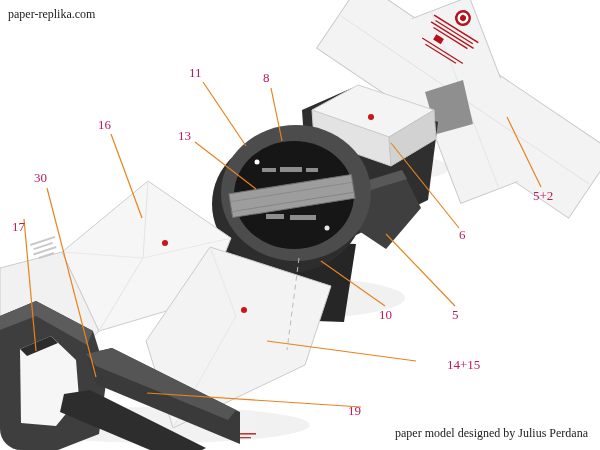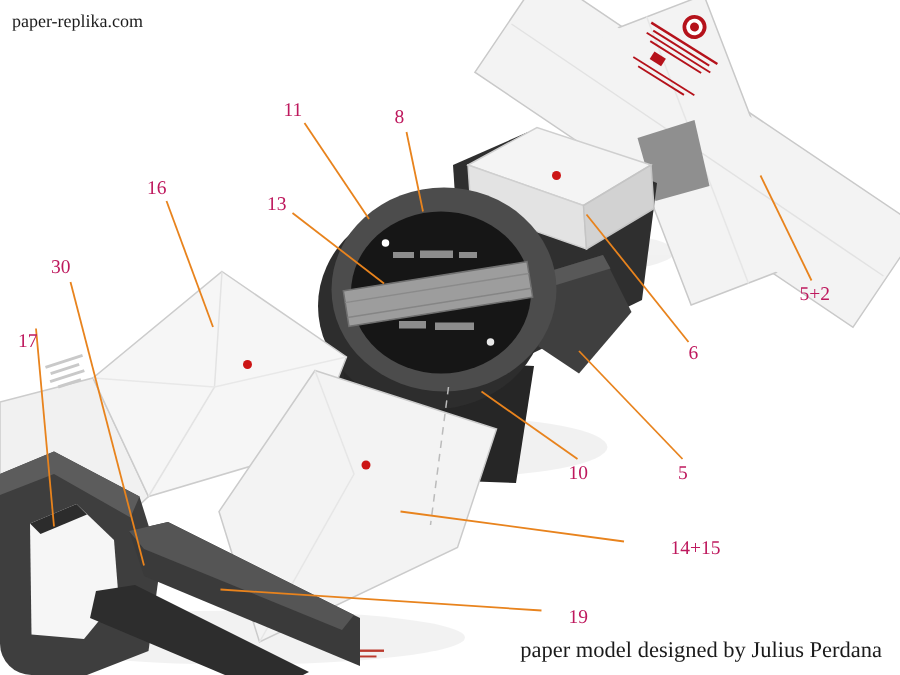--- a/index.html
+++ b/index.html
@@ -5,37 +5,37 @@
   html,body{margin:0;padding:0;background:#ffffff;}
   #screen{
     position:relative;width:600px;height:450px;background:#ffffff;
     overflow:hidden;font-family:Liberation Serif, serif;color:#111;border-radius:21px;
   }
   #model-svg{position:absolute;left:0;top:0;}
   .site-text{
     position:absolute;left:8px;top:7px;font-size:12px;color:#1a1a1a;
   }
   .credit-text{
-    position:absolute;right:12px;top:426px;font-size:15px;color:#1a1a1a;
+    position:absolute;right:12px;top:426px;font-size:12px;color:#1a1a1a;
   }
   .lbl{
     position:absolute;font-size:13px;color:#be185d;line-height:1;white-space:nowrap;
   }
   .lbl-11{left:189px;top:66px;}
   .lbl-12{left:263px;top:71px;}
   .lbl-13{left:178px;top:129px;}
   .lbl-16{left:98px;top:118px;}
   .lbl-20{left:34px;top:171px;}
   .lbl-17{left:12px;top:220px;}
   .lbl-1-2{left:533px;top:189px;}
   .lbl-6{left:459px;top:228px;}
   .lbl-5{left:452px;top:308px;}
   .lbl-10{left:379px;top:308px;}
   .lbl-14-15{left:418px;top:358px;margin-left:29px;}
-  .lbl-19{left:379px;top:404px;}
+  .lbl-19{left:348px;top:404px;}
 </style>
 </head>
 <body>
 
 <div id="screen">
 
   <svg id="model-svg" width="600" height="450" viewBox="0 0 600 450">
 
     <g fill="#000000" opacity="0.05">
       <ellipse cx="300" cy="298" rx="105" ry="20"></ellipse>

